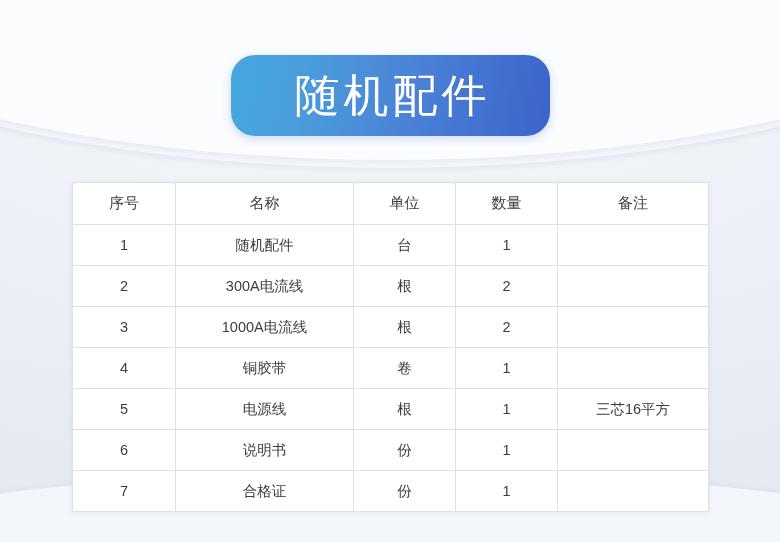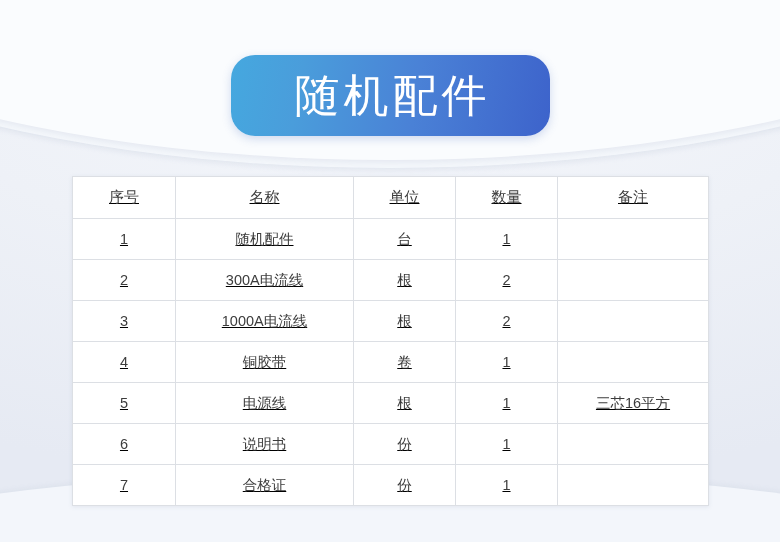--- a/index.html
+++ b/index.html
@@ -84,23 +84,22 @@
     letter-spacing: 4px;
     font-weight: 400;
     white-space: nowrap;
     text-indent: 4px;
   }
 
   
   .table-wrap {
     position: absolute;
     left: 72px;
-    top: 176px;
+    top: 182px;
     width: 636px;
-    text-decoration: underline;
   }
   table.parts {
     width: 636px;
     border-collapse: collapse;
     background: #ffffff;
     table-layout: fixed;
     box-shadow: 0 1px 4px rgba(120,135,165,0.14);
   }
   table.parts th,
   table.parts td {

